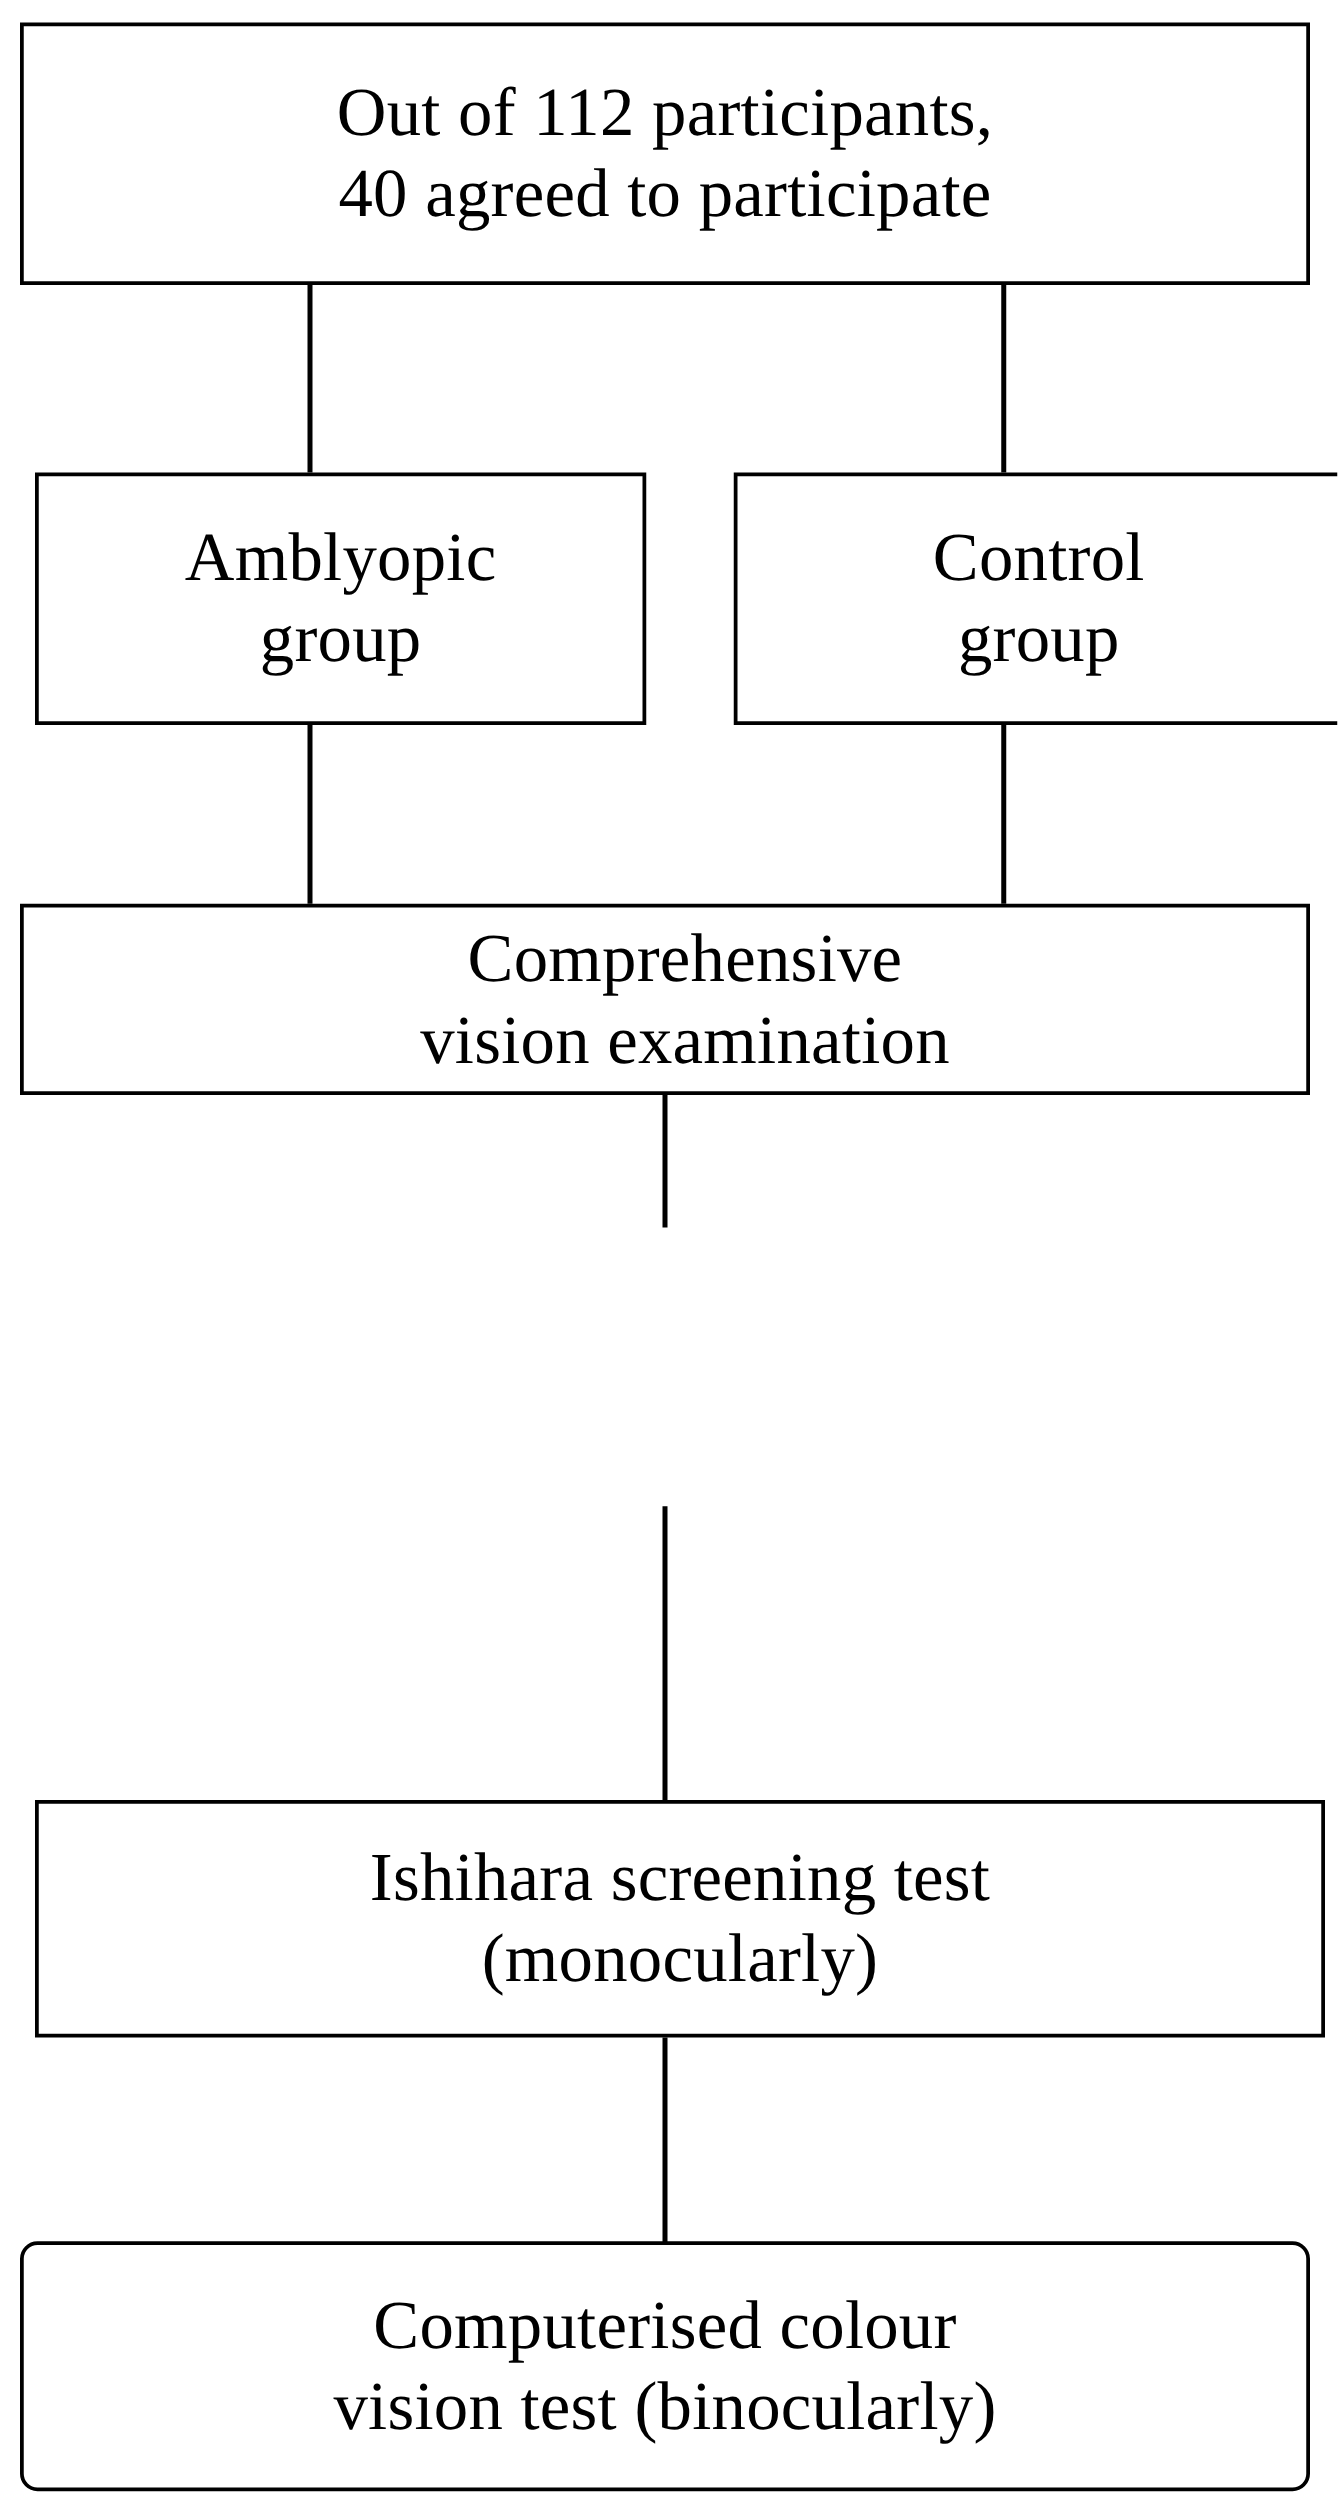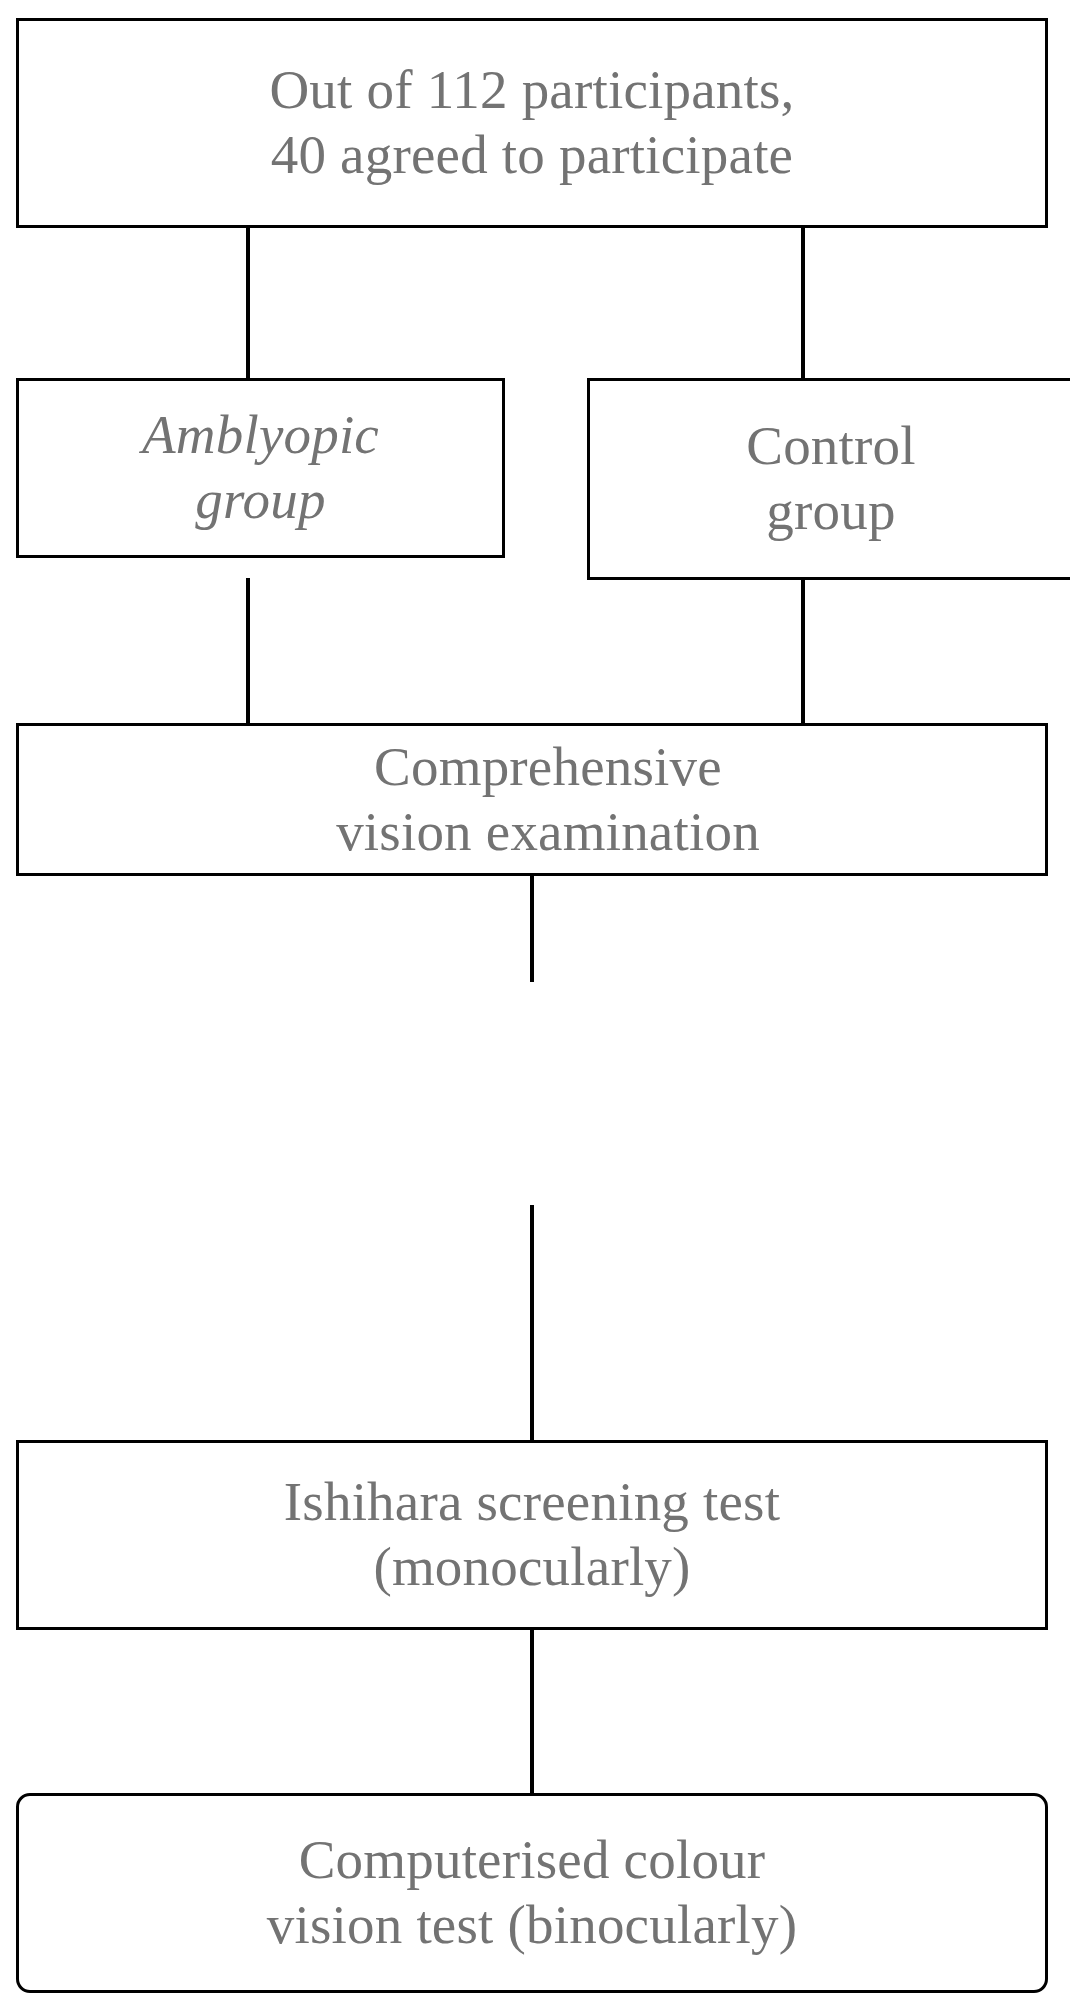--- a/index.html
+++ b/index.html
@@ -8,21 +8,21 @@
     padding: 0;
     background: #ffffff;
   }
   #page {
     position: relative;
     width: 1070px;
     height: 2015px;
     background: #ffffff;
     overflow: hidden;
     font-family: "Liberation Serif", "DejaVu Serif", serif;
-    color: #737373;
+    color: #000000;
   }
   .node {
     position: absolute;
     box-sizing: border-box;
     border: 3px solid #000000;
     background: #ffffff;
     display: flex;
     align-items: center;
     justify-content: center;
     text-align: center;
@@ -38,25 +38,25 @@
   }
   .connector {
     position: absolute;
     background: #000000;
     width: 4px;
     z-index: 1;
   }
 
   
   #node-enrollment     { left: 16px;  top: 18px;   width: 1032px; height: 210px; }
-  #node-amblyopic      { left: 16px;  top: 378px;  width: 489px;  height: 180px; font-style: italic; }
+  #node-amblyopic      { left: 28px;  top: 378px;  width: 489px;  height: 202px; }
   #node-control        { left: 560px; top: 378px;  width: 488px;  height: 202px; margin-left: 27px; }
   #node-comprehensive  { left: 16px;  top: 723px;  width: 1032px; height: 153px; padding-left: 32px; }
   #node-colour-vision  { left: 16px;  top: 980px;  width: 1032px; height: 227px; }
-  #node-ishihara       { left: 16px;  top: 1440px; width: 1032px; height: 190px; }
+  #node-ishihara       { left: 28px;  top: 1440px; width: 1032px; height: 190px; }
   #node-computerised   { left: 16px;  top: 1793px; width: 1032px; height: 200px; border-radius: 14px; }
 
   
   #conn-enrollment-amblyopic { left: 246px; top: 226px;  height: 154px; }
   #conn-enrollment-control   { left: 801px; top: 226px;  height: 154px; }
   #conn-amblyopic-comp       { left: 246px; top: 578px;  height: 147px; }
   #conn-control-comp         { left: 801px; top: 578px;  height: 147px; }
   #conn-comp-colour          { left: 530px; top: 874px;  height: 108px; }
   #conn-colour-ishihara      { left: 530px; top: 1205px; height: 237px; }
   #conn-ishihara-computer    { left: 530px; top: 1628px; height: 167px; }

